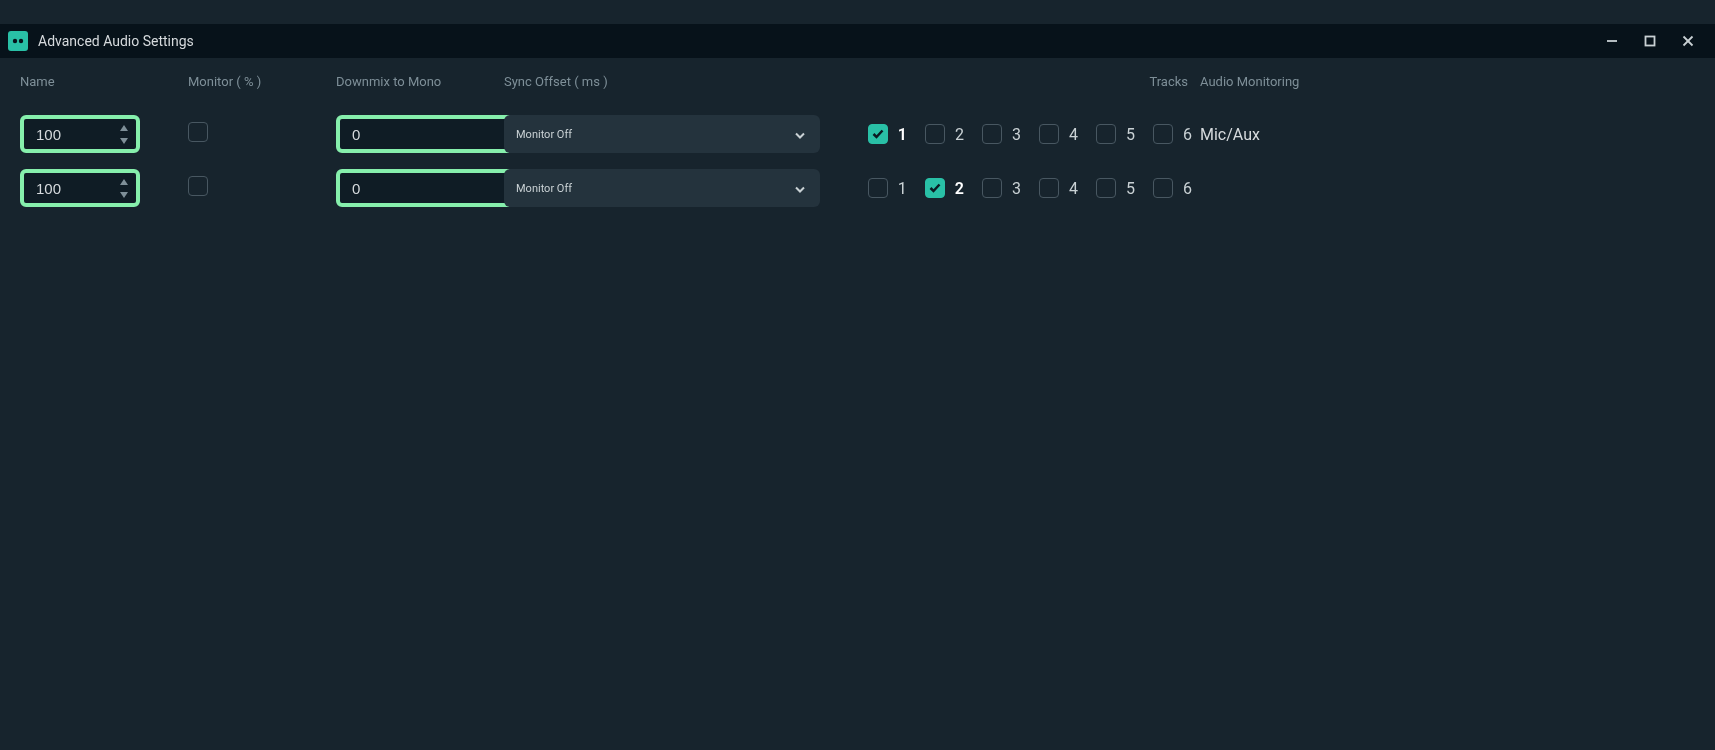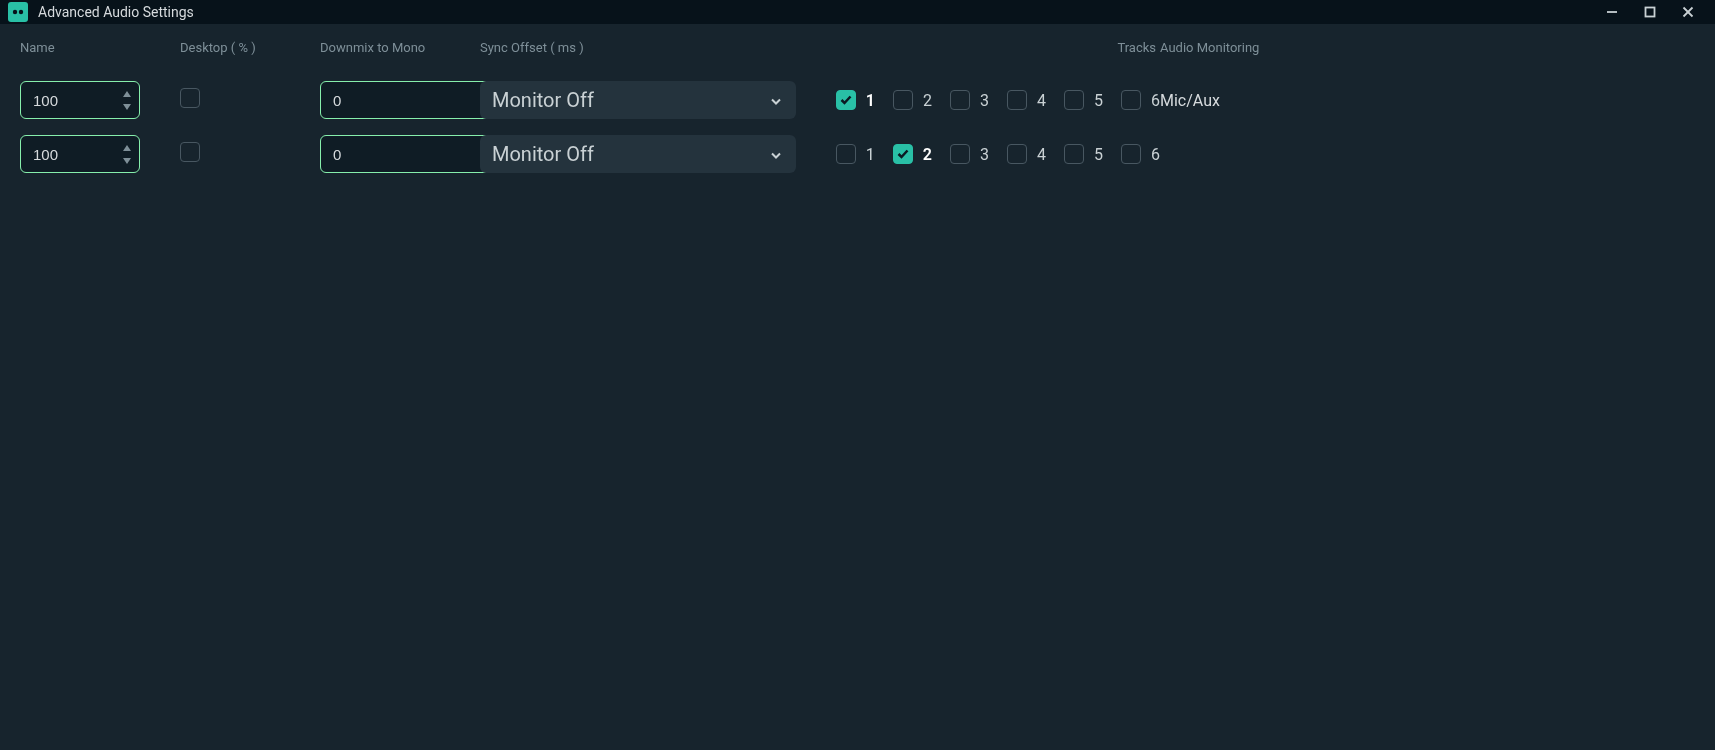--- a/index.html
+++ b/index.html
@@ -6,25 +6,26 @@
   html, body {
     width: 1715px;
     height: 750px;
     background: #17242d;
     font-family: "Segoe UI", Roboto, Arial, sans-serif;
     color: #c9d1d4;
     overflow: hidden;
   }
   
   .titlebar {
-    height: 24px;
+    height: 34px;
     background: #07121a;
     display: flex;
     align-items: center;
     padding: 0 8px 0 8px;
+    margin-top: 24px;
   }
   .app-icon {
     width: 20px; height: 20px;
     background: #29c0a6;
     border-radius: 3px;
     display: flex;
     align-items: center;
     justify-content: center;
     margin-right: 10px;
   }
@@ -42,21 +43,21 @@
   .win-btn svg { width: 12px; height: 12px; stroke: #c9d1d4; stroke-width: 1.8; fill: none; }
 
   
   .content {
     padding: 16px 20px 0 20px;
   }
   .grid {
     display: grid;
     grid-template-columns: 160px 140px 160px 280px 400px 1fr;
     align-items: center;
-    column-gap: 0;
+    column-gap: 8px;
   }
   .hdr {
     font-size: 13px;
     color: #7e8f98;
     padding-bottom: 18px;
     white-space: nowrap;
   }
   .hdr.tracks { text-align: right; padding-right: 4px; }
 
   .row-cell { padding: 8px 0; }
@@ -65,21 +66,21 @@
     color: #d6dadd;
     white-space: nowrap;
   }
 
   
   .spinbox {
     position: relative;
     width: 120px;
     height: 38px;
     background: #0f1c25;
-    border: 1px solid #86efac;
+    border: 4px solid #86efac;
     border-radius: 6px;
     display: flex;
     align-items: center;
   }
   .spinbox input {
     background: transparent;
     border: none;
     outline: none;
     color: #d6dadd;
     font-size: 15px;
@@ -127,21 +128,21 @@
     width: 316px;
     height: 38px;
     background: #24333d;
     border: none;
     border-radius: 6px;
     display:flex; align-items:center;
     padding: 0 12px;
     position:relative;
     cursor:pointer;
   }
-  .dropdown .dd-text { color:#c9d1d4; font-size:20px; }
+  .dropdown .dd-text { color:#c9d1d4; font-size:11px; }
   .dropdown .dd-caret {
     position:absolute; right:14px; top:50%; transform:translateY(-50%);
   }
   .dropdown .dd-caret svg { width:12px; height:8px; stroke:#c9d1d4; stroke-width:2; fill:none; }
 
   
   .tracks-cell {
     display:flex;
     justify-content:flex-end;
     gap: 18px;
@@ -181,21 +182,21 @@
         <line x1="1.5" y1="1.5" x2="10.5" y2="10.5"></line>
         <line x1="10.5" y1="1.5" x2="1.5" y2="10.5"></line>
       </svg>
   </div>
 </div>
 
 <div class="content">
   <div class="grid" id="grid">
 
     <div class="hdr">Name</div>
-    <div class="hdr">Desktop ( % )</div>
+    <div class="hdr">Monitor ( % )</div>
     <div class="hdr">Downmix to Mono</div>
     <div class="hdr">Sync Offset ( ms )</div>
     <div class="hdr tracks">Tracks</div>
     <div class="hdr">Audio Monitoring</div>
 
       <div class="row-cell">
         <div class="spinbox">
       <input type="text" value="100" style="">
 
   <div class="spin-btns">

